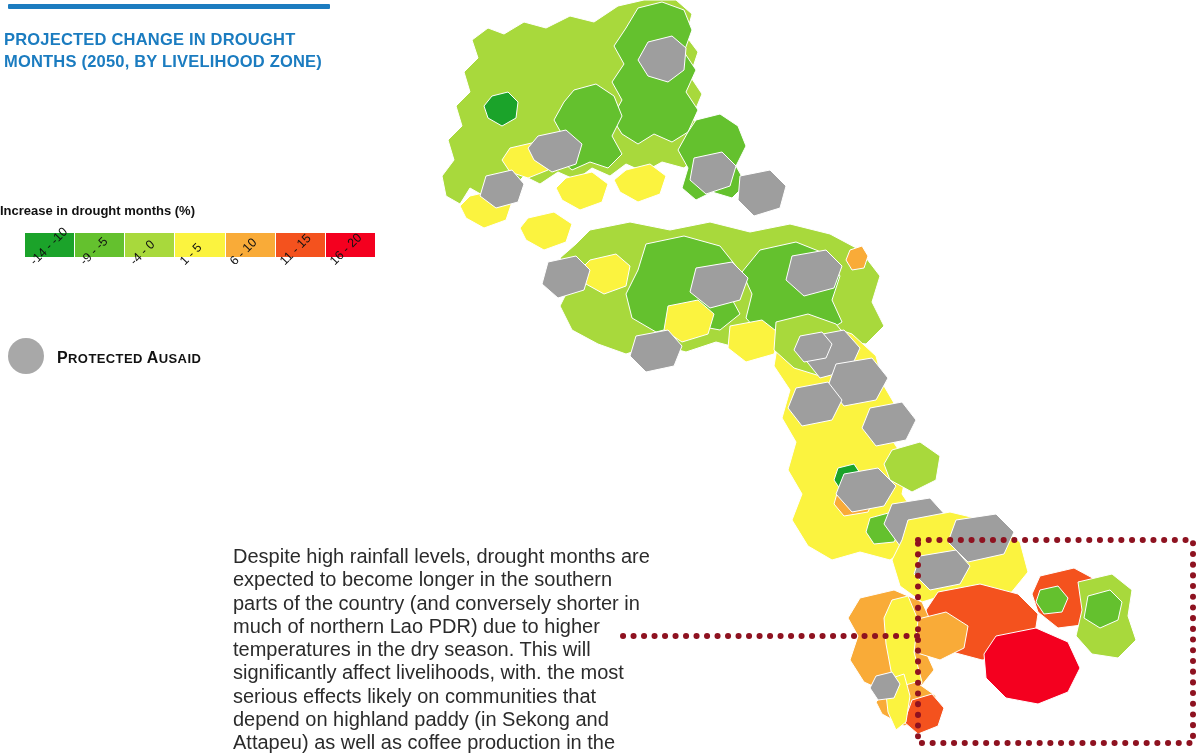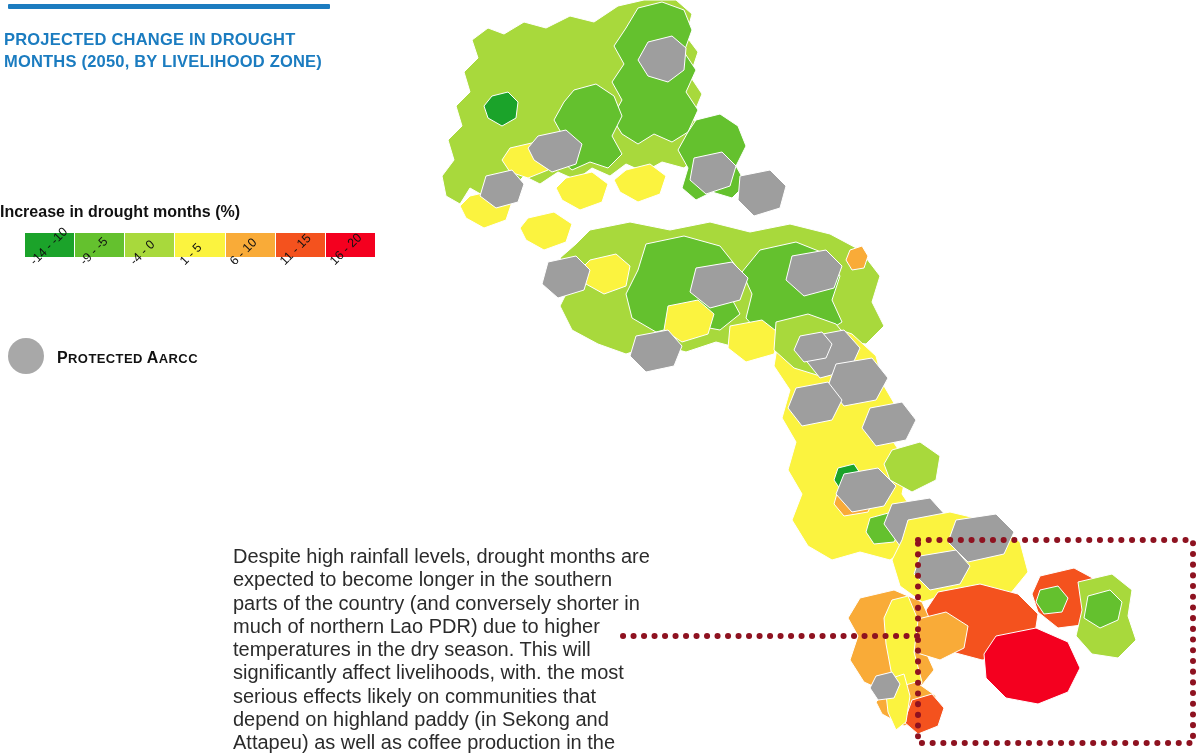--- a/index.html
+++ b/index.html
@@ -24,21 +24,21 @@
     letter-spacing:.2px;text-transform:uppercase;
   }
   .source{
     position:absolute;left:4px;top:84px;width:360px;
     color:#8d8d8d;font-size:13.5px;line-height:20.5px;
   }
 
   
   .legend-title{
     position:absolute;left:0px;top:203px;width:400px;
-    color:#111;font-weight:bold;font-size:16px;
+    color:#111;font-weight:bold;font-size:13px;
   }
   .swatches{
     position:absolute;left:25px;top:233px;width:350px;height:24px;
     display:flex;
   }
   .swatch{flex:1 1 0;height:24px;margin-right:1px;}
   .swatch:last-child{margin-right:0;}
   .ticks{position:absolute;left:25px;top:258px;width:360px;height:70px;}
   .tick{
     position:absolute;top:0;
@@ -102,21 +102,21 @@
       <div class="tick" style="left: 52px;">-9 - -5</div>
       <div class="tick" style="left: 102px;">-4 - 0</div>
       <div class="tick" style="left: 152px;">1 - 5</div>
       <div class="tick" style="left: 202px;">6 - 10</div>
       <div class="tick" style="left: 252px;">11 - 15</div>
       <div class="tick" style="left: 302px;">16 - 20</div>
     </div>
 
   <div class="pa-dot" style="background: rgb(168, 168, 168);"></div>
   <div class="pa-label">
-    <span class="big">P</span><span>ROTECTED </span><span class="big">A</span><span>ARCC</span>
+    <span class="big">P</span><span>ROTECTED </span><span class="big">A</span><span>USAID</span>
   </div>
 </div>
 
 <div class="map">
 <svg viewBox="0 0 760 753" xmlns="http://www.w3.org/2000/svg">
   <g id="lao-shape">
 
     <path fill="#a8d93c" stroke="#ffffff" stroke-width="1.2" d="M212,8 L248,2 L276,10 L292,30 L284,52 L300,62 L306,44 L320,46 L318,70 L300,92
          L312,110 L300,128 L268,136 L262,158 L238,160 L226,144 L200,150 L188,136 L168,142
          L150,132 L140,146 L120,140 L104,156 L84,150 L72,166 L56,160 L40,176 L22,168

